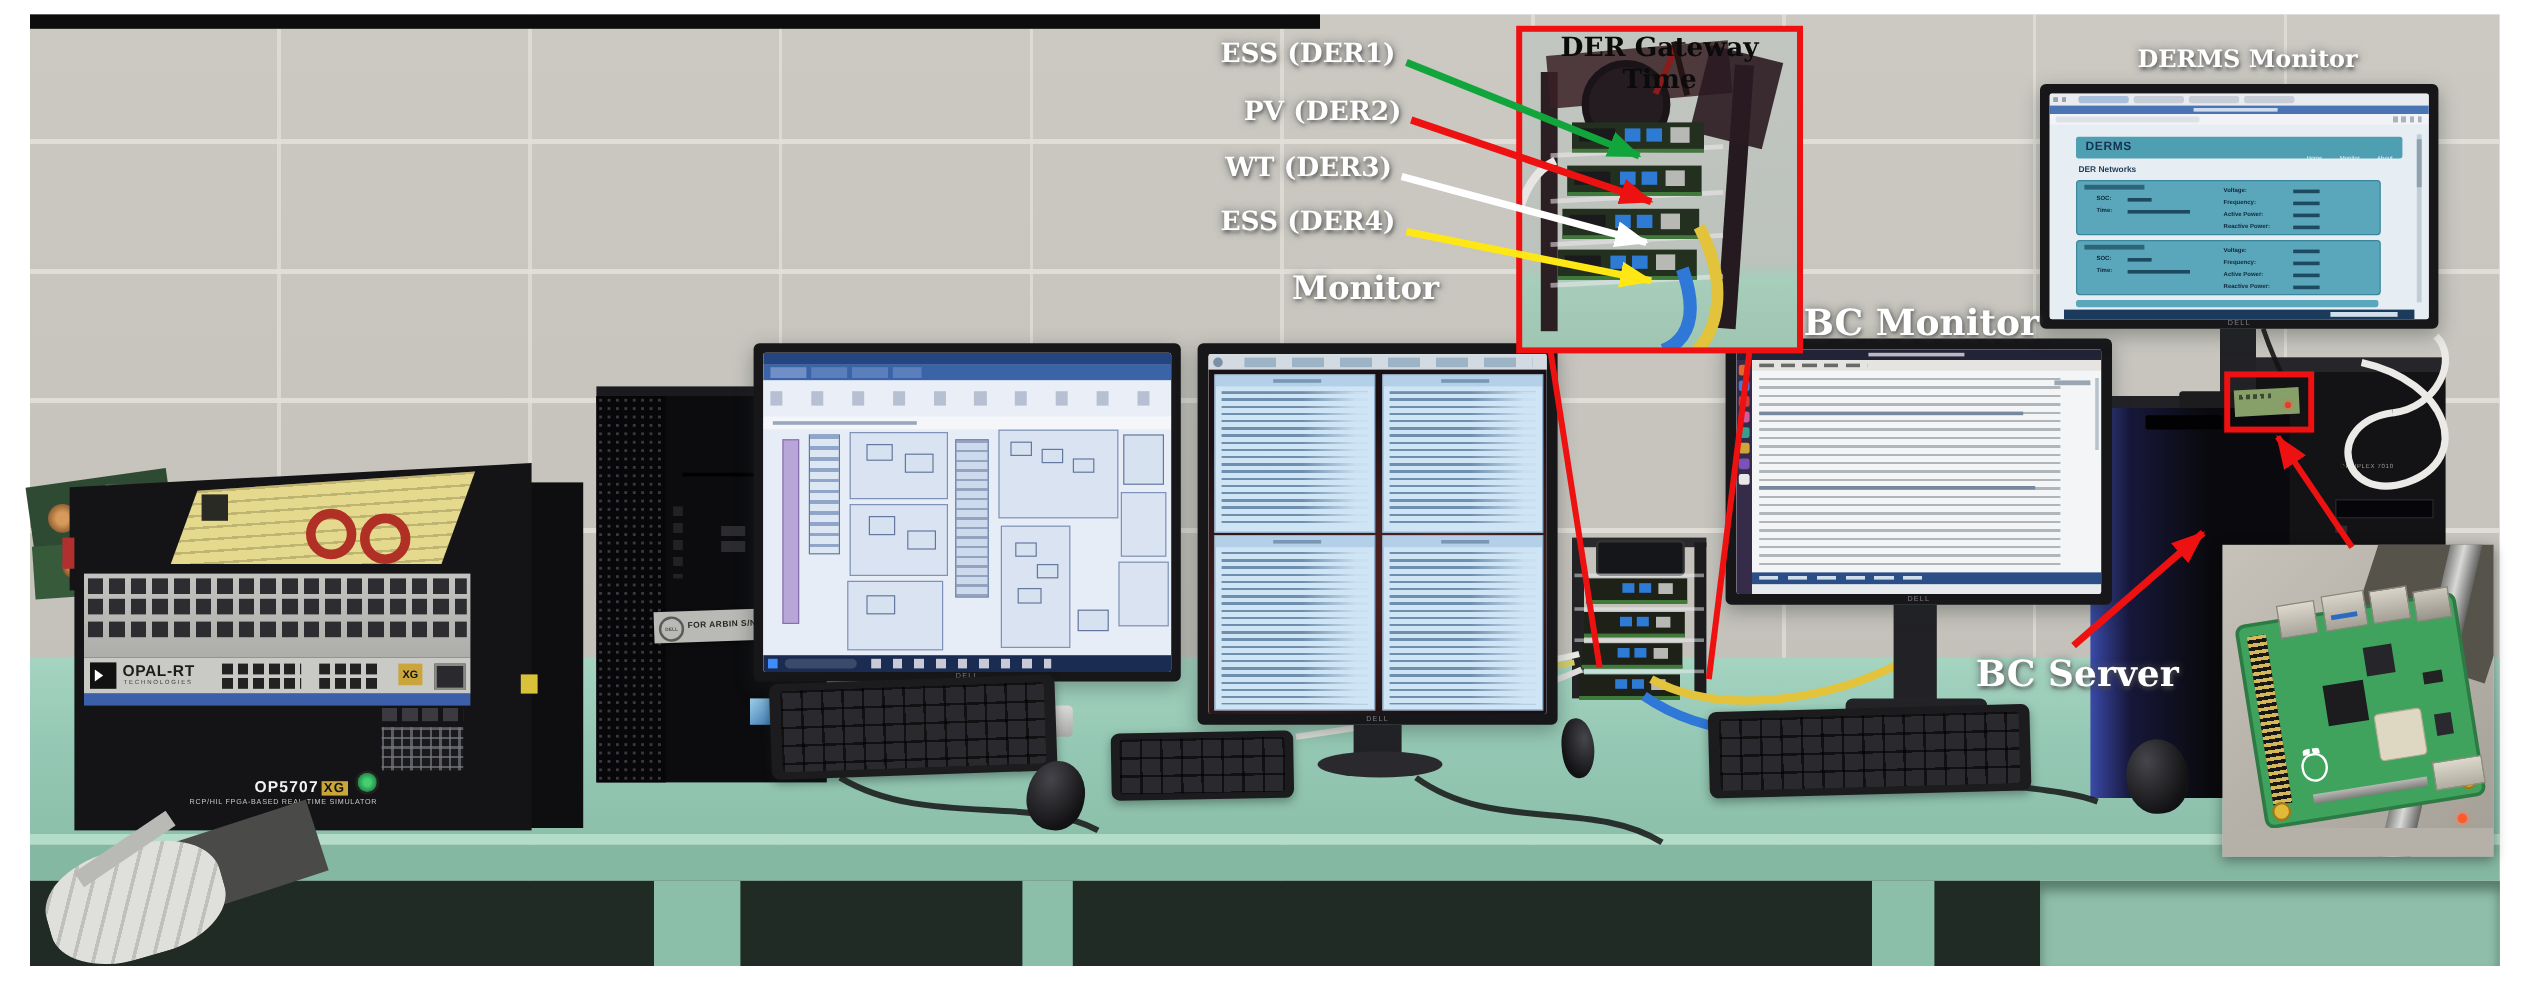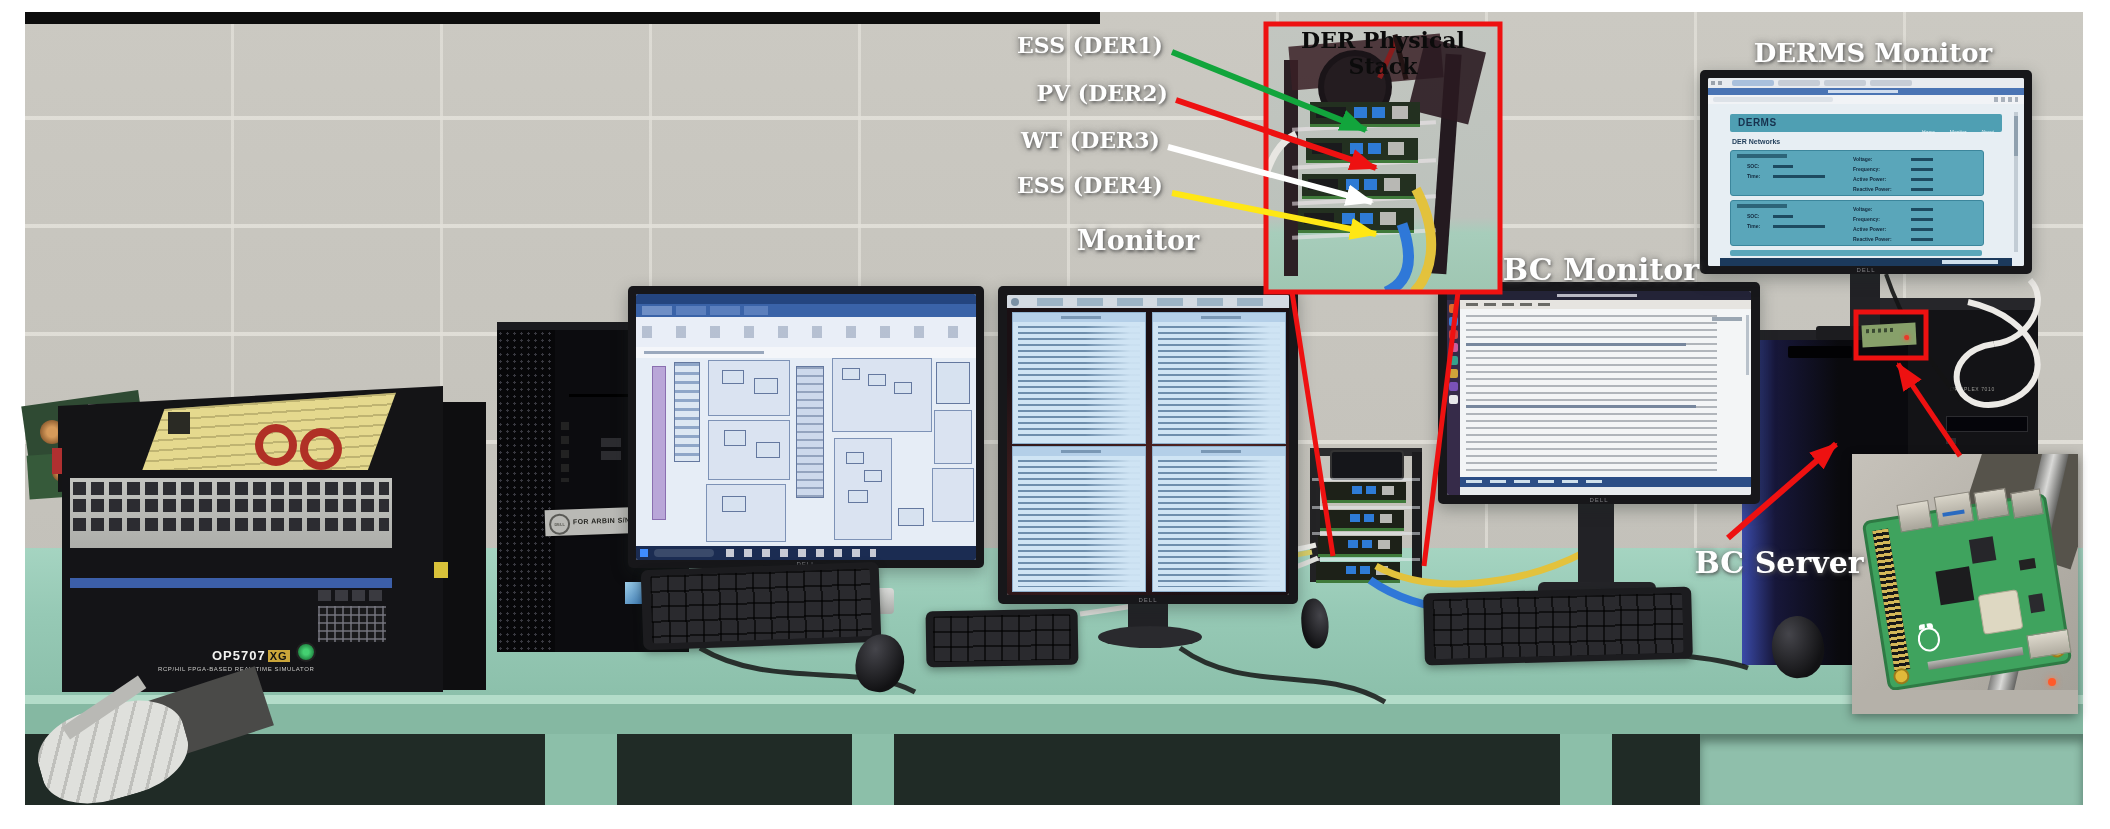--- a/index.html
+++ b/index.html
@@ -81,20 +81,33 @@
   <div class="abs" style="left:255px;top:424px;width:26px;height:26px;border-radius:50%;border:8px solid #b03026;z-index:9;"></div>
   <div class="abs" style="left:300px;top:428px;width:26px;height:26px;border-radius:50%;border:8px solid #b03026;z-index:9;"></div>
   <div class="abs" style="left:168px;top:412px;width:22px;height:22px;background:#2a2a24;z-index:9;"></div>
 
   <div class="abs" style="left:62px;top:470px;width:381px;height:222px;background:#141417;z-index:9;">
     <div class="abs" style="left:8px;top:8px;width:322px;height:70px;background:linear-gradient(#c3c4c0,#adaeaa);">
       <div class="prow"></div>
       <div class="prow"></div>
       <div class="prow" style="margin-top:6px;"></div>
     </div>
+    <div class="abs" style="left:8px;top:78px;width:322px;height:30px;background:#c9cac6;">
+      <div class="abs" style="left:5px;top:4px;width:22px;height:22px;background:#111;">
+        <div class="abs" style="left:4px;top:6px;width:0;height:0;border-left:7px solid #fff;border-top:5px solid transparent;border-bottom:5px solid transparent;"></div>
+      </div>
+      <div class="abs" style="left:32px;top:3px;font-size:13px;font-weight:bold;color:#1c1c1c;letter-spacing:.5px;">OPAL-RT</div>
+      <div class="abs" style="left:33px;top:18px;font-size:5px;color:#3a3a3a;letter-spacing:1.5px;">TECHNOLOGIES</div>
+      <div class="abs" style="left:115px;top:5px;width:66px;height:9px;background:repeating-linear-gradient(90deg,#222 0 9px,rgba(0,0,0,0) 9px 13px);"></div>
+      <div class="abs" style="left:115px;top:17px;width:66px;height:9px;background:repeating-linear-gradient(90deg,#222 0 9px,rgba(0,0,0,0) 9px 13px);"></div>
+      <div class="abs" style="left:196px;top:5px;width:52px;height:9px;background:repeating-linear-gradient(90deg,#222 0 9px,rgba(0,0,0,0) 9px 13px);"></div>
+      <div class="abs" style="left:196px;top:17px;width:52px;height:9px;background:repeating-linear-gradient(90deg,#222 0 9px,rgba(0,0,0,0) 9px 13px);"></div>
+      <div class="abs" style="left:262px;top:5px;width:20px;height:18px;background:#caa53a;color:#111;font-size:9px;font-weight:bold;text-align:center;line-height:18px;">XG</div>
+      <div class="abs" style="left:292px;top:5px;width:22px;height:18px;background:#2a2a2e;border:2px solid #8a8a86;"></div>
+    </div>
     <div class="abs" style="left:8px;top:108px;width:322px;height:10px;background:#3c5fa9;"></div>
     <div class="abs" style="left:234px;top:172px;width:16px;height:16px;border-radius:50%;background:radial-gradient(#44d071 25%,#1c7a3c 80%);border:2px solid #222;"></div>
     <div class="abs" style="left:256px;top:120px;width:68px;height:11px;background:repeating-linear-gradient(90deg,#3a3a40 0 13px,rgba(0,0,0,0) 13px 17px);"></div>
     <div class="abs" style="left:256px;top:136px;width:68px;height:36px;background:#1a1a1c;
          background-image:repeating-linear-gradient(90deg,rgba(120,120,130,.7) 0 2px,rgba(0,0,0,0) 2px 8px),repeating-linear-gradient(180deg,rgba(120,120,130,.7) 0 2px,rgba(0,0,0,0) 2px 8px);"></div>
     <div class="abs" style="left:150px;top:178px;font-size:13px;font-weight:bold;color:#f2f2f0;letter-spacing:1px;">
       <span>OP5707</span><span style="background:#caa53a;color:#111;padding:0 2px;margin-left:2px;font-size:11px;">XG</span>
     </div>
     <div class="abs tinytxt" style="left:96px;top:196px;font-size:6px;letter-spacing:.6px;color:#c9c9c7;">RCP/HIL FPGA-BASED REAL-TIME SIMULATOR</div>
   </div>
@@ -490,18 +503,18 @@
     <line x1="1172" y1="193" x2="1376" y2="234" stroke-width="6" marker-end="url(#mYellow)" stroke="#ffe715"></line>
   </svg>
 
   <div class="abs lbl" style="left:988px;top:225px;width:300px;font-size:27px;z-index:40;">
     <div>Monitor</div>
   </div>
   <div class="abs lbl" style="left:930px;top:33px;width:233px;font-size:22px;text-align:right;z-index:40;">ESS (DER1)</div>
   <div class="abs lbl" style="left:930px;top:81px;width:238px;font-size:22px;text-align:right;z-index:40;">PV (DER2)</div>
   <div class="abs lbl" style="left:930px;top:128px;width:230px;font-size:22px;text-align:right;z-index:40;">WT (DER3)</div>
   <div class="abs lbl" style="left:930px;top:173px;width:233px;font-size:22px;text-align:right;z-index:40;">ESS (DER4)</div>
-  <div class="abs lbl-dark" style="left:1270px;top:27px;width:226px;font-size:22px;z-index:40;">DER Physical Stack</div>
-  <div class="abs lbl" style="left:1723px;top:38px;width:300px;font-size:26px;z-index:40;">DERMS Monitor</div>
+  <div class="abs lbl-dark" style="left:1270px;top:27px;width:226px;font-size:22px;z-index:40;">DER Gateway Time</div>
+  <div class="abs lbl" style="left:1723px;top:38px;width:300px;font-size:20px;z-index:40;">DERMS Monitor</div>
   <div class="abs lbl" style="left:1491px;top:252px;width:220px;font-size:30px;z-index:40;">BC Monitor</div>
-  <div class="abs lbl" style="left:1641px;top:545px;width:180px;font-size:30px;z-index:40;margin-left:48px;">BC Server</div>
+  <div class="abs lbl" style="left:1641px;top:545px;width:180px;font-size:30px;z-index:40;">BC Server</div>
 
 </div>
 
 </body></html>

